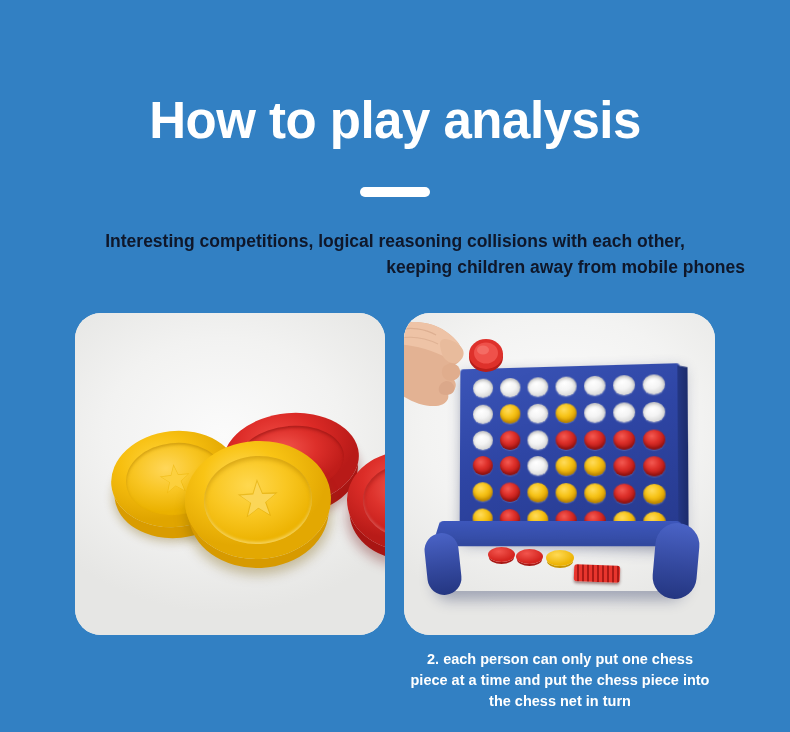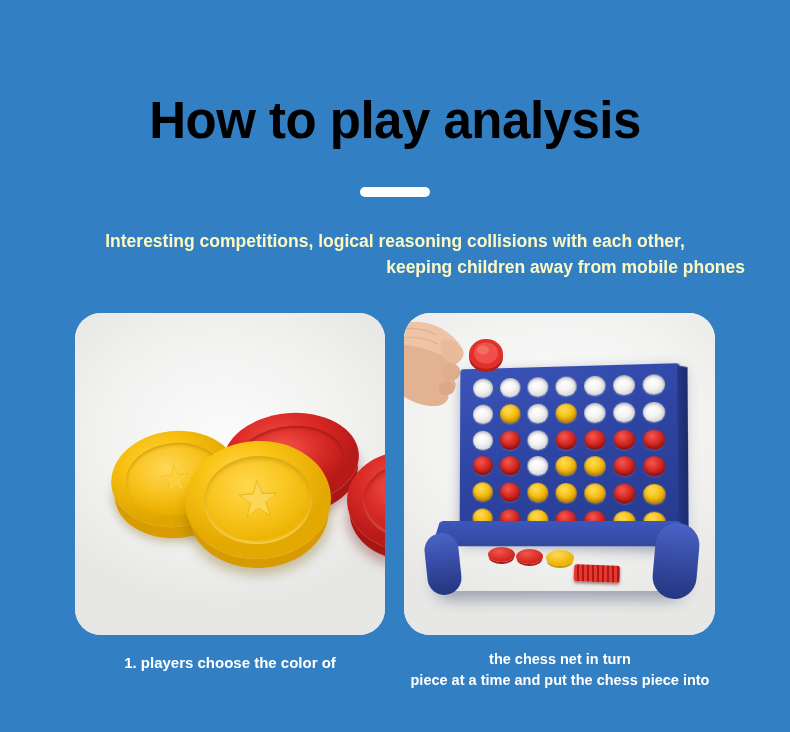--- a/index.html
+++ b/index.html
@@ -7,31 +7,31 @@
     width:790px;height:732px;overflow:hidden;
     background:#3280c3;
     font-family:"Liberation Sans", sans-serif;
     -webkit-font-smoothing:antialiased;
   }
   .page{position:relative;width:790px;height:732px;}
 
   
   .headline{
     position:absolute;left:0;top:92px;width:790px;
-    text-align:center;color:#000000;
+    text-align:center;color:#ffffff;
     font-size:51px;line-height:58px;font-weight:bold;
     letter-spacing:-0.5px;
   }
   .divider{
     position:absolute;left:50%;top:187px;transform:translateX(-50%);
     width:70px;height:10px;border-radius:5px;background:#ffffff;
   }
   .subtitle{
     position:absolute;left:45px;top:228px;width:700px;
-    text-align:center;color:#fef9c3;
+    text-align:center;color:#0f172a;
     font-size:17.5px;line-height:26px;font-weight:bold;
   }
   .subtitle .l2{display:block;text-align:right;}
 
   
   .card{
     position:absolute;top:313px;height:322px;
     background:#efefee;border-radius:26px;overflow:hidden;
   }
   .card.left{left:75px;width:310px;}
@@ -460,20 +460,20 @@
               <ellipse cx="83" cy="33" rx="6" ry="4.5" fill="#f7786f" opacity=".7"></ellipse>
             </g>
           </svg>
         </div>
 
       </div>
     </div>
   </div>
 
   <div class="caption one">
-    <span>1. players choose the color of</span>
   </div>
   <div class="caption two">
+    <span>2. each person can only put one chess</span>
+    <span>piece at a time and put the chess piece into</span>
     <span>the chess net in turn</span>
-    <span>piece at a time and put the chess piece into</span>
   </div>
 
 </div>
 
 </body></html>

